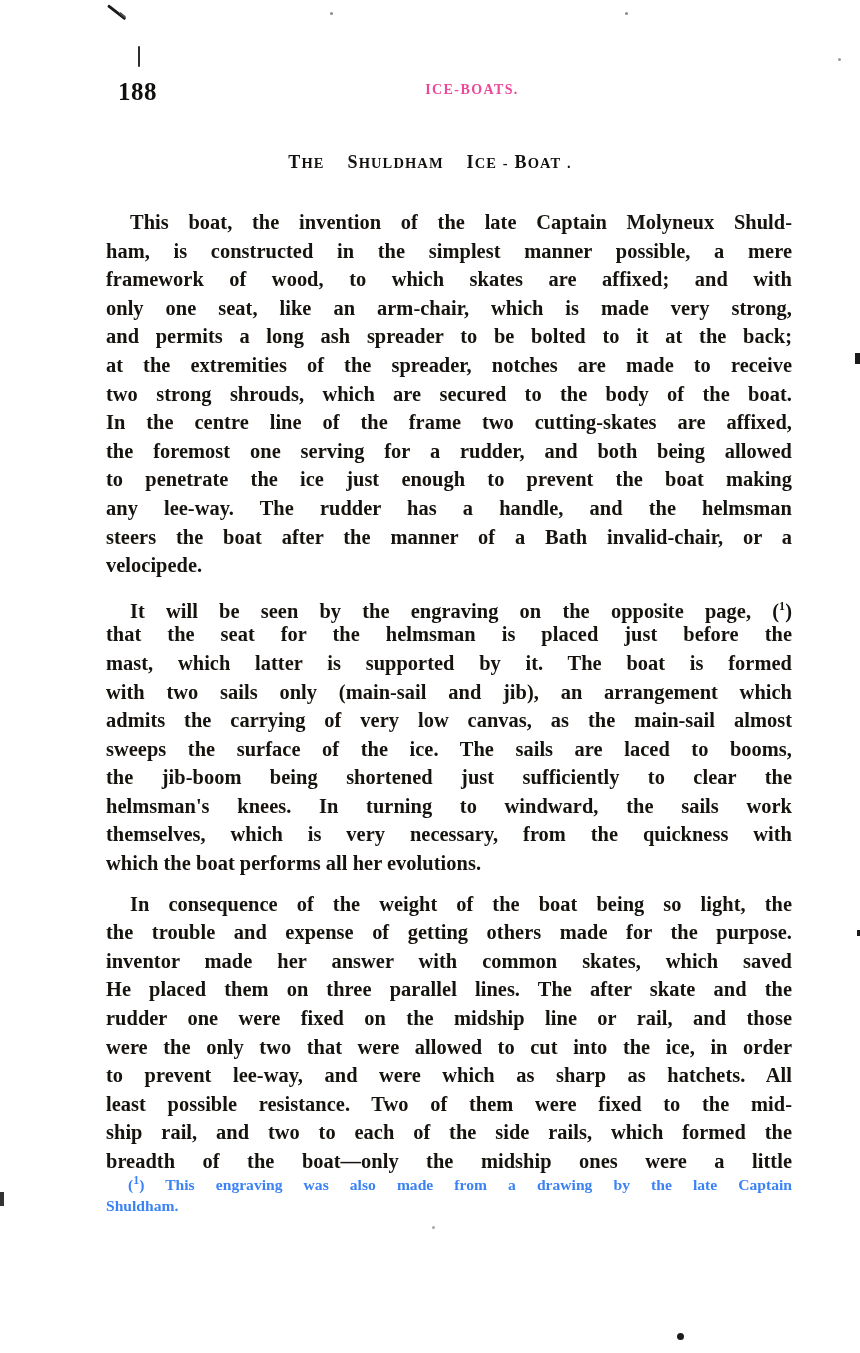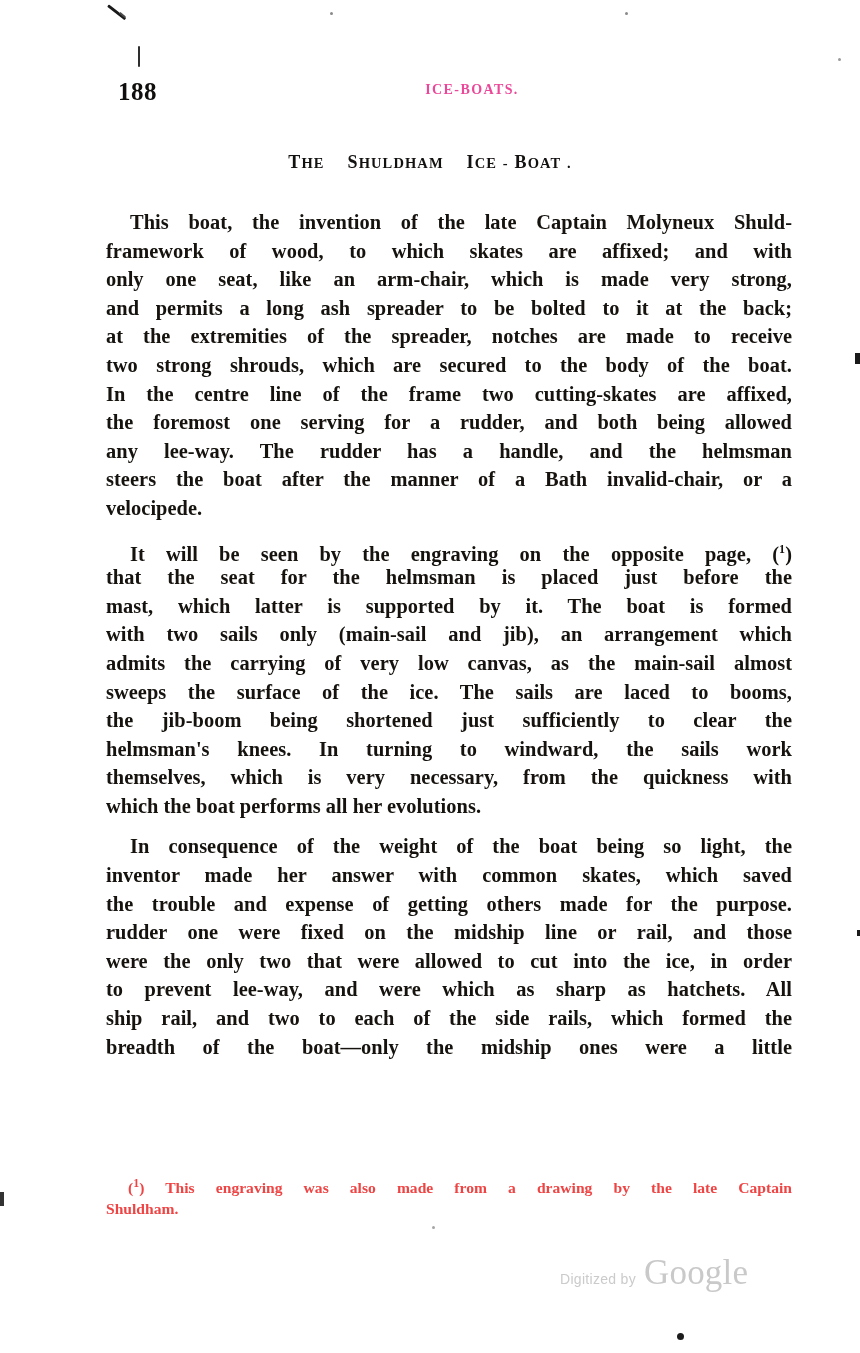--- a/index.html
+++ b/index.html
@@ -113,24 +113,24 @@
   
   #footnote {
     position: absolute;
     left: 106px;
     top: 1168px;
     width: 686px;
   }
   .fline {
     display: block;
     height: 25px;
-    line-height: 31px;
+    line-height: 25px;
     font-size: 15.6px;
     font-weight: 600;
-    color: #ef4444;
+    color: #3b82f6;
     white-space: pre;
   }
   .fline.j {
     text-align: justify;
     text-align-last: justify;
     white-space: normal;
   }
   .fline.indent {
     text-indent: 22px;
   }
@@ -269,67 +269,67 @@
     <span><span>I</span><span class="sc">CE</span></span>
     <span class="sc">-</span>
     <span><span>B</span><span class="sc">OAT</span></span>
     <span class="sc">.</span>
   </div>
 
   <div id="textblock">
 
     <div class="para">
       <span class="tline j indent">This boat, the invention of the late Captain Molyneux Shuld-</span>
+      <span class="tline j">ham, is constructed in the simplest manner possible, a mere</span>
       <span class="tline j">framework of wood, to which skates are affixed; and with</span>
       <span class="tline j">only one seat, like an arm-chair, which is made very strong,</span>
       <span class="tline j">and permits a long ash spreader to be bolted to it at the back;</span>
       <span class="tline j">at the extremities of the spreader, notches are made to receive</span>
       <span class="tline j">two strong shrouds, which are secured to the body of the boat.</span>
       <span class="tline j">In the centre line of the frame two cutting-skates are affixed,</span>
       <span class="tline j">the foremost one serving for a rudder, and both being allowed</span>
+      <span class="tline j">to penetrate the ice just enough to prevent the boat making</span>
       <span class="tline j">any lee-way.  The rudder has a handle, and the helmsman</span>
       <span class="tline j">steers the boat after the manner of a Bath invalid-chair, or a</span>
       <span class="tline last">velocipede.</span>
     </div>
 
     <div class="para">
       <span class="tline j indent"><span>It will be seen by the engraving on the opposite page, (</span><sup class="fnmark"><span>1</span></sup><span>)</span></span>
       <span class="tline j">that the seat for the helmsman is placed just before the</span>
       <span class="tline j">mast, which latter is supported by it.  The boat is formed</span>
       <span class="tline j">with two sails only (main-sail and jib), an arrangement which</span>
       <span class="tline j">admits the carrying of very low canvas, as the main-sail almost</span>
       <span class="tline j">sweeps the surface of the ice.  The sails are laced to booms,</span>
       <span class="tline j">the jib-boom being shortened just sufficiently to clear the</span>
       <span class="tline j">helmsman's knees.  In turning to windward, the sails work</span>
       <span class="tline j">themselves, which is very necessary, from the quickness with</span>
       <span class="tline last">which the boat performs all her evolutions.</span>
     </div>
 
     <div class="para">
       <span class="tline j indent">In consequence of the weight of the boat being so light, the</span>
+      <span class="tline j">the trouble and expense of getting others made for the purpose.</span>
       <span class="tline j">inventor made her answer with common skates, which saved</span>
-      <span class="tline j">the trouble and expense of getting others made for the purpose.</span>
+      <span class="tline j">He placed them on three parallel lines.  The after skate and the</span>
       <span class="tline j">rudder one were fixed on the midship line or rail, and those</span>
       <span class="tline j">were the only two that were allowed to cut into the ice, in order</span>
       <span class="tline j">to prevent lee-way, and were which as sharp as hatchets.  All</span>
+      <span class="tline j">least possible resistance.  Two of them were fixed to the mid-</span>
       <span class="tline j">ship rail, and two to each of the side rails, which formed the</span>
       <span class="tline j">breadth of the boat—only the midship ones were a little</span>
     </div>
 
   </div>
 
   <div id="footnote">
     <span class="fline j indent"><span>(</span><sup class="fnmark">1</sup><span>)</span> <span>This engraving was also made from a drawing by the late Captain</span></span>
     <span class="fline">Shuldham.</span>
   </div>
 
-  <div id="watermark">
-    <span id="wm-digitized">Digitized by</span>
-    <span id="wm-google">Google</span>
-  </div>
 
   <div class="artifact" id="artifact-diagonal"></div>
   <div class="artifact" id="artifact-diagonal-2"></div>
   <div class="artifact" id="artifact-tick"></div>
   <div class="artifact" id="artifact-right-1"></div>
   <div class="artifact" id="artifact-right-2"></div>
   <div class="artifact" id="artifact-left-edge"></div>
   <div class="artifact" id="artifact-dot-bottom"></div>
   <div class="artifact" id="artifact-speck-1"></div>
   <div class="artifact" id="artifact-speck-2"></div>

